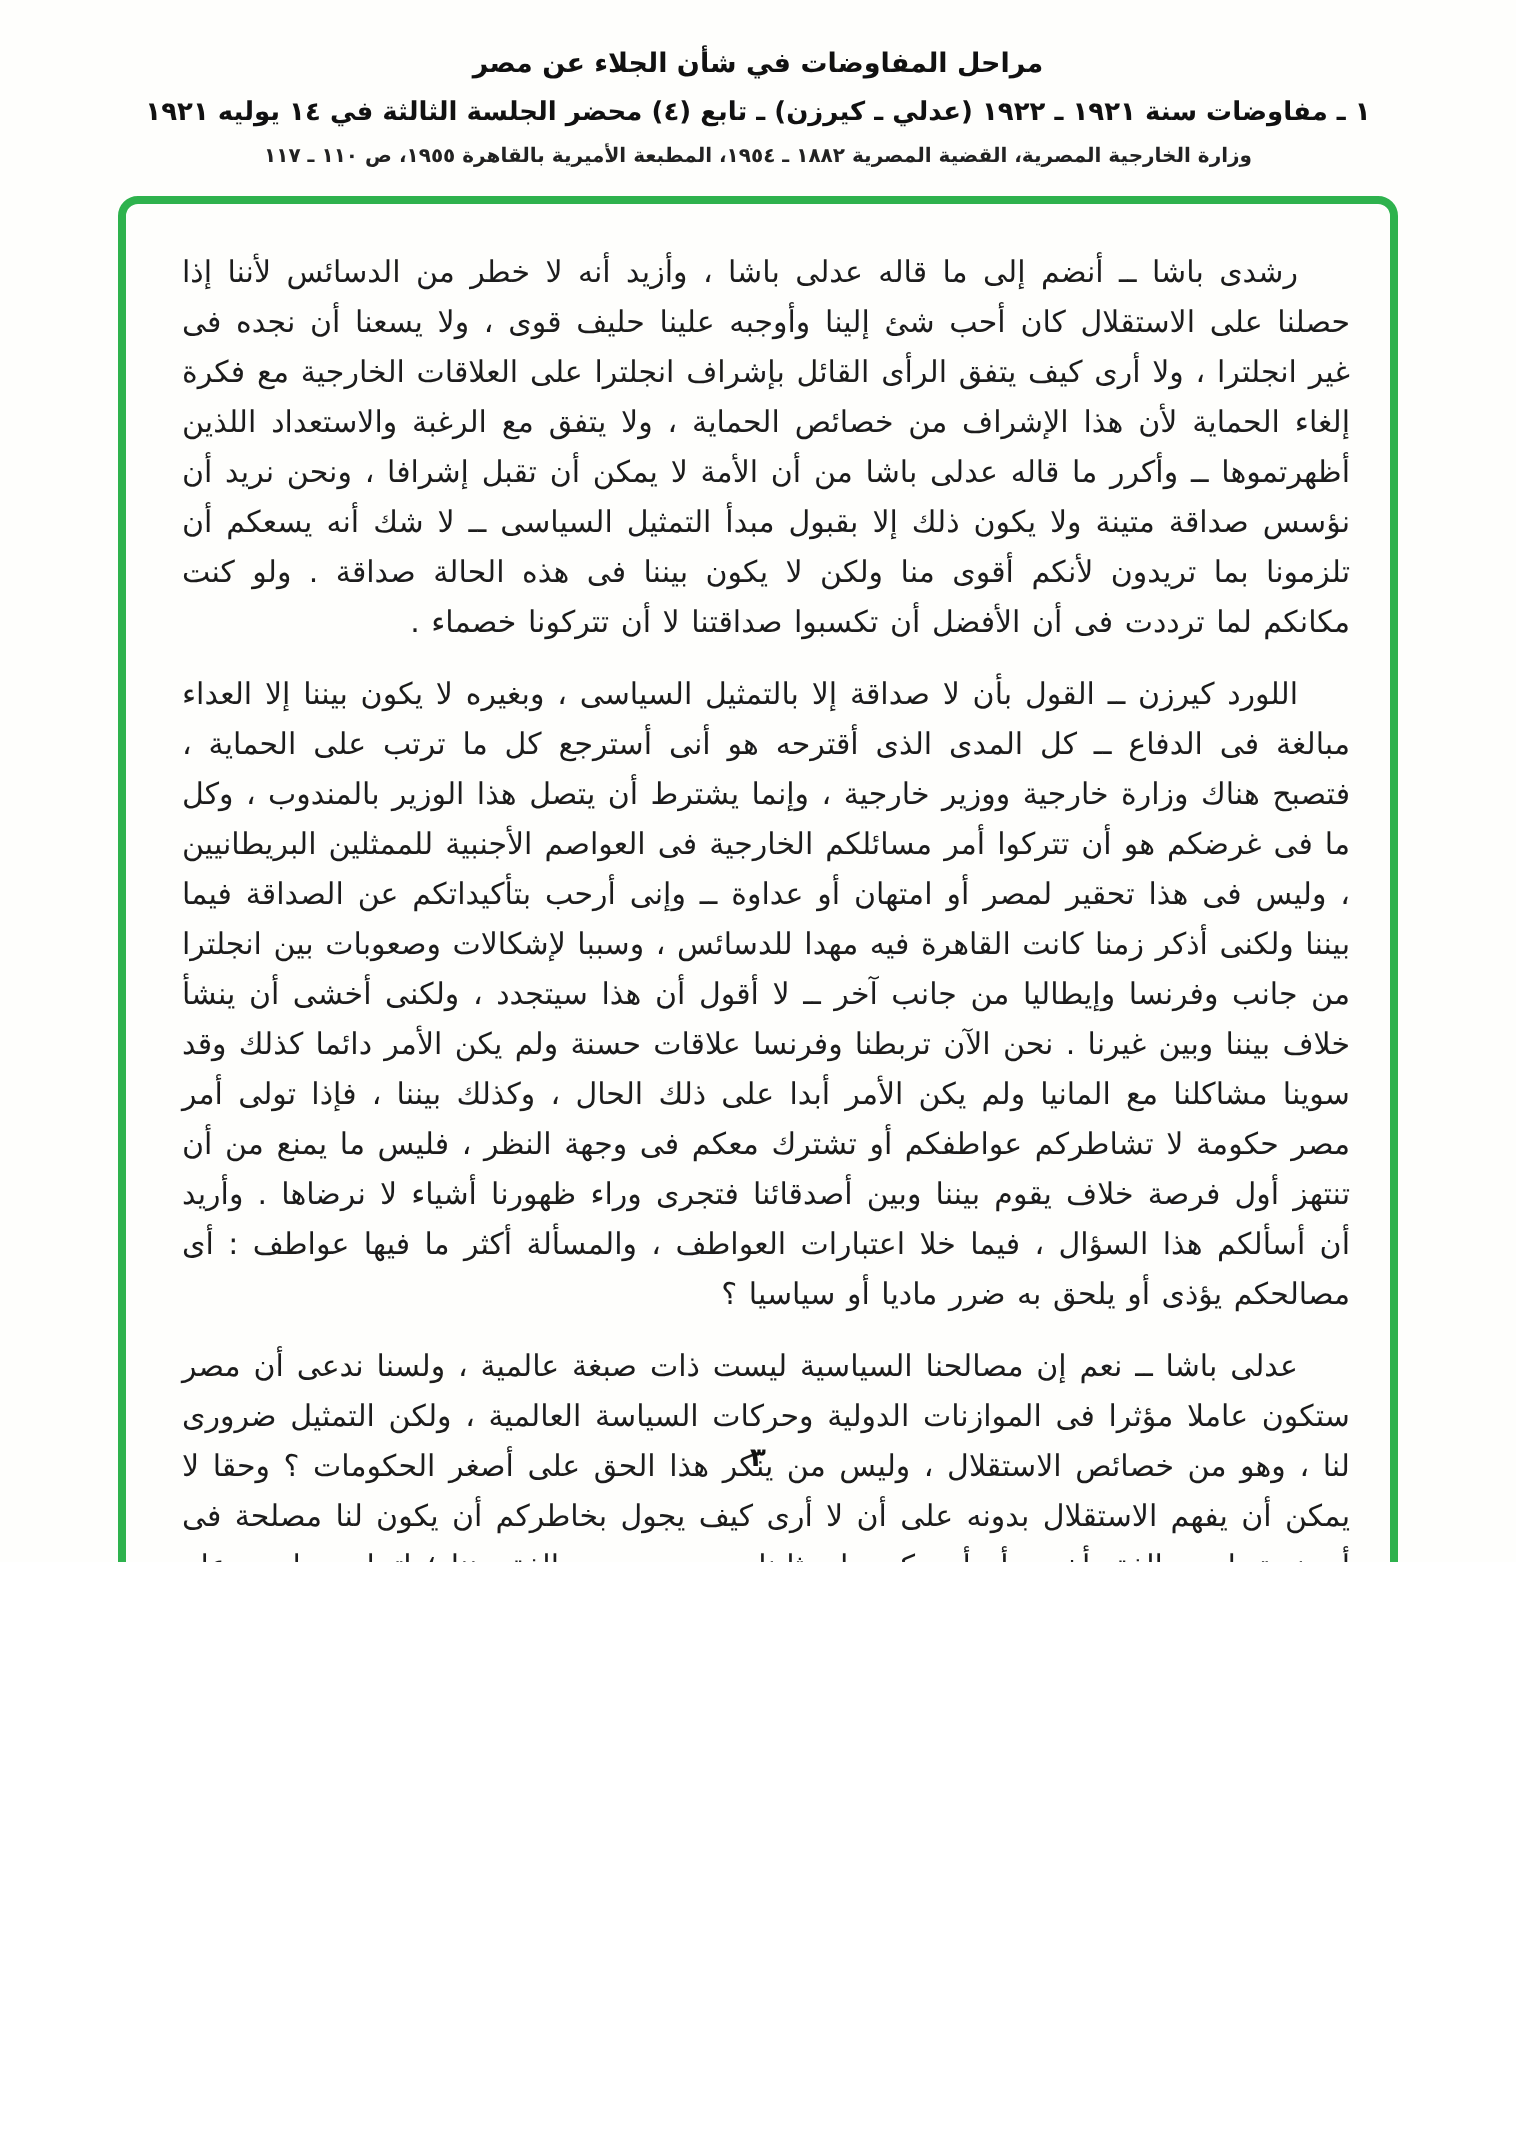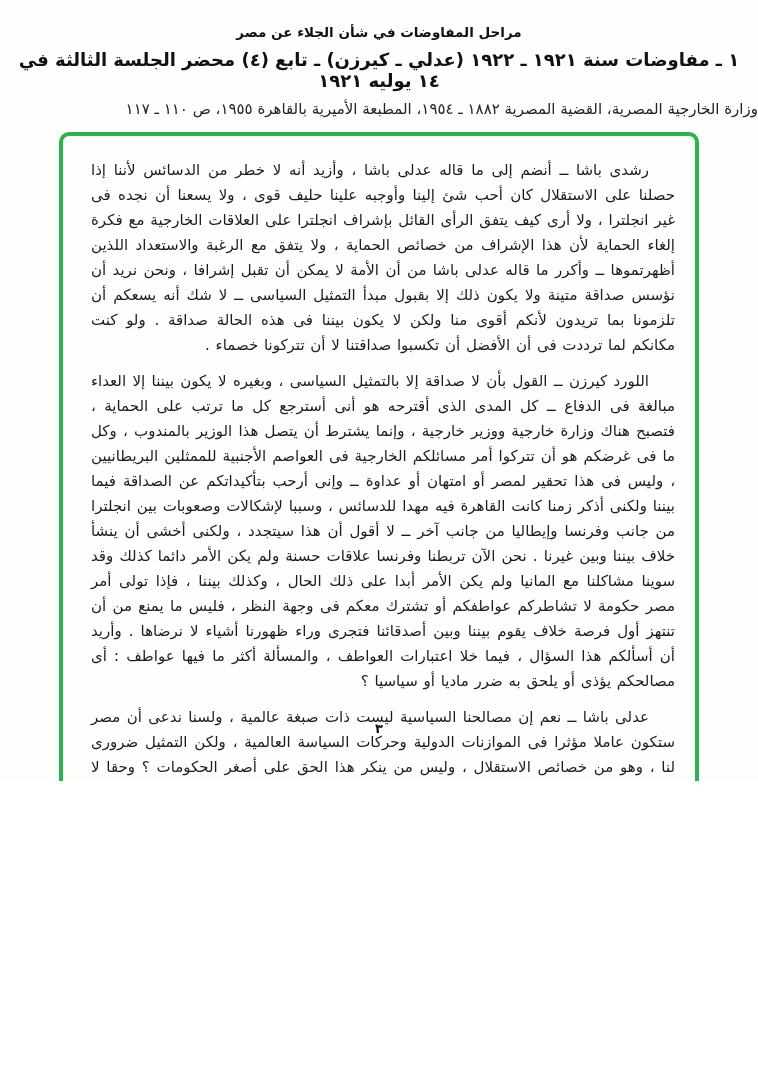--- a/index.html
+++ b/index.html
@@ -22,30 +22,29 @@
     text-align: center;
     color: #111;
   }
   .header-title {
     font-size: 13.5px;
     font-weight: bold;
     letter-spacing: 0.3px;
   }
   .header-subtitle {
     margin-top: 9px;
-    font-size: 18px;
+    font-size: 13px;
     font-weight: bold;
     padding: 0 14px;
   }
   .header-source {
     margin-top: 9px;
-    font-size: 15px;
-    font-weight: 400;
+    font-size: 10px;
+    font-weight: 700;
     color: #222;
-    text-align: right;
   }
   .content-box {
     box-sizing: border-box;
     width: 640px;
     height: 874px;
     margin: 14px auto 0 auto;
     border: 4px solid #2eb24d;
     border-radius: 10px;
     padding: 22px 20px 24px 28px;
     overflow: hidden;

